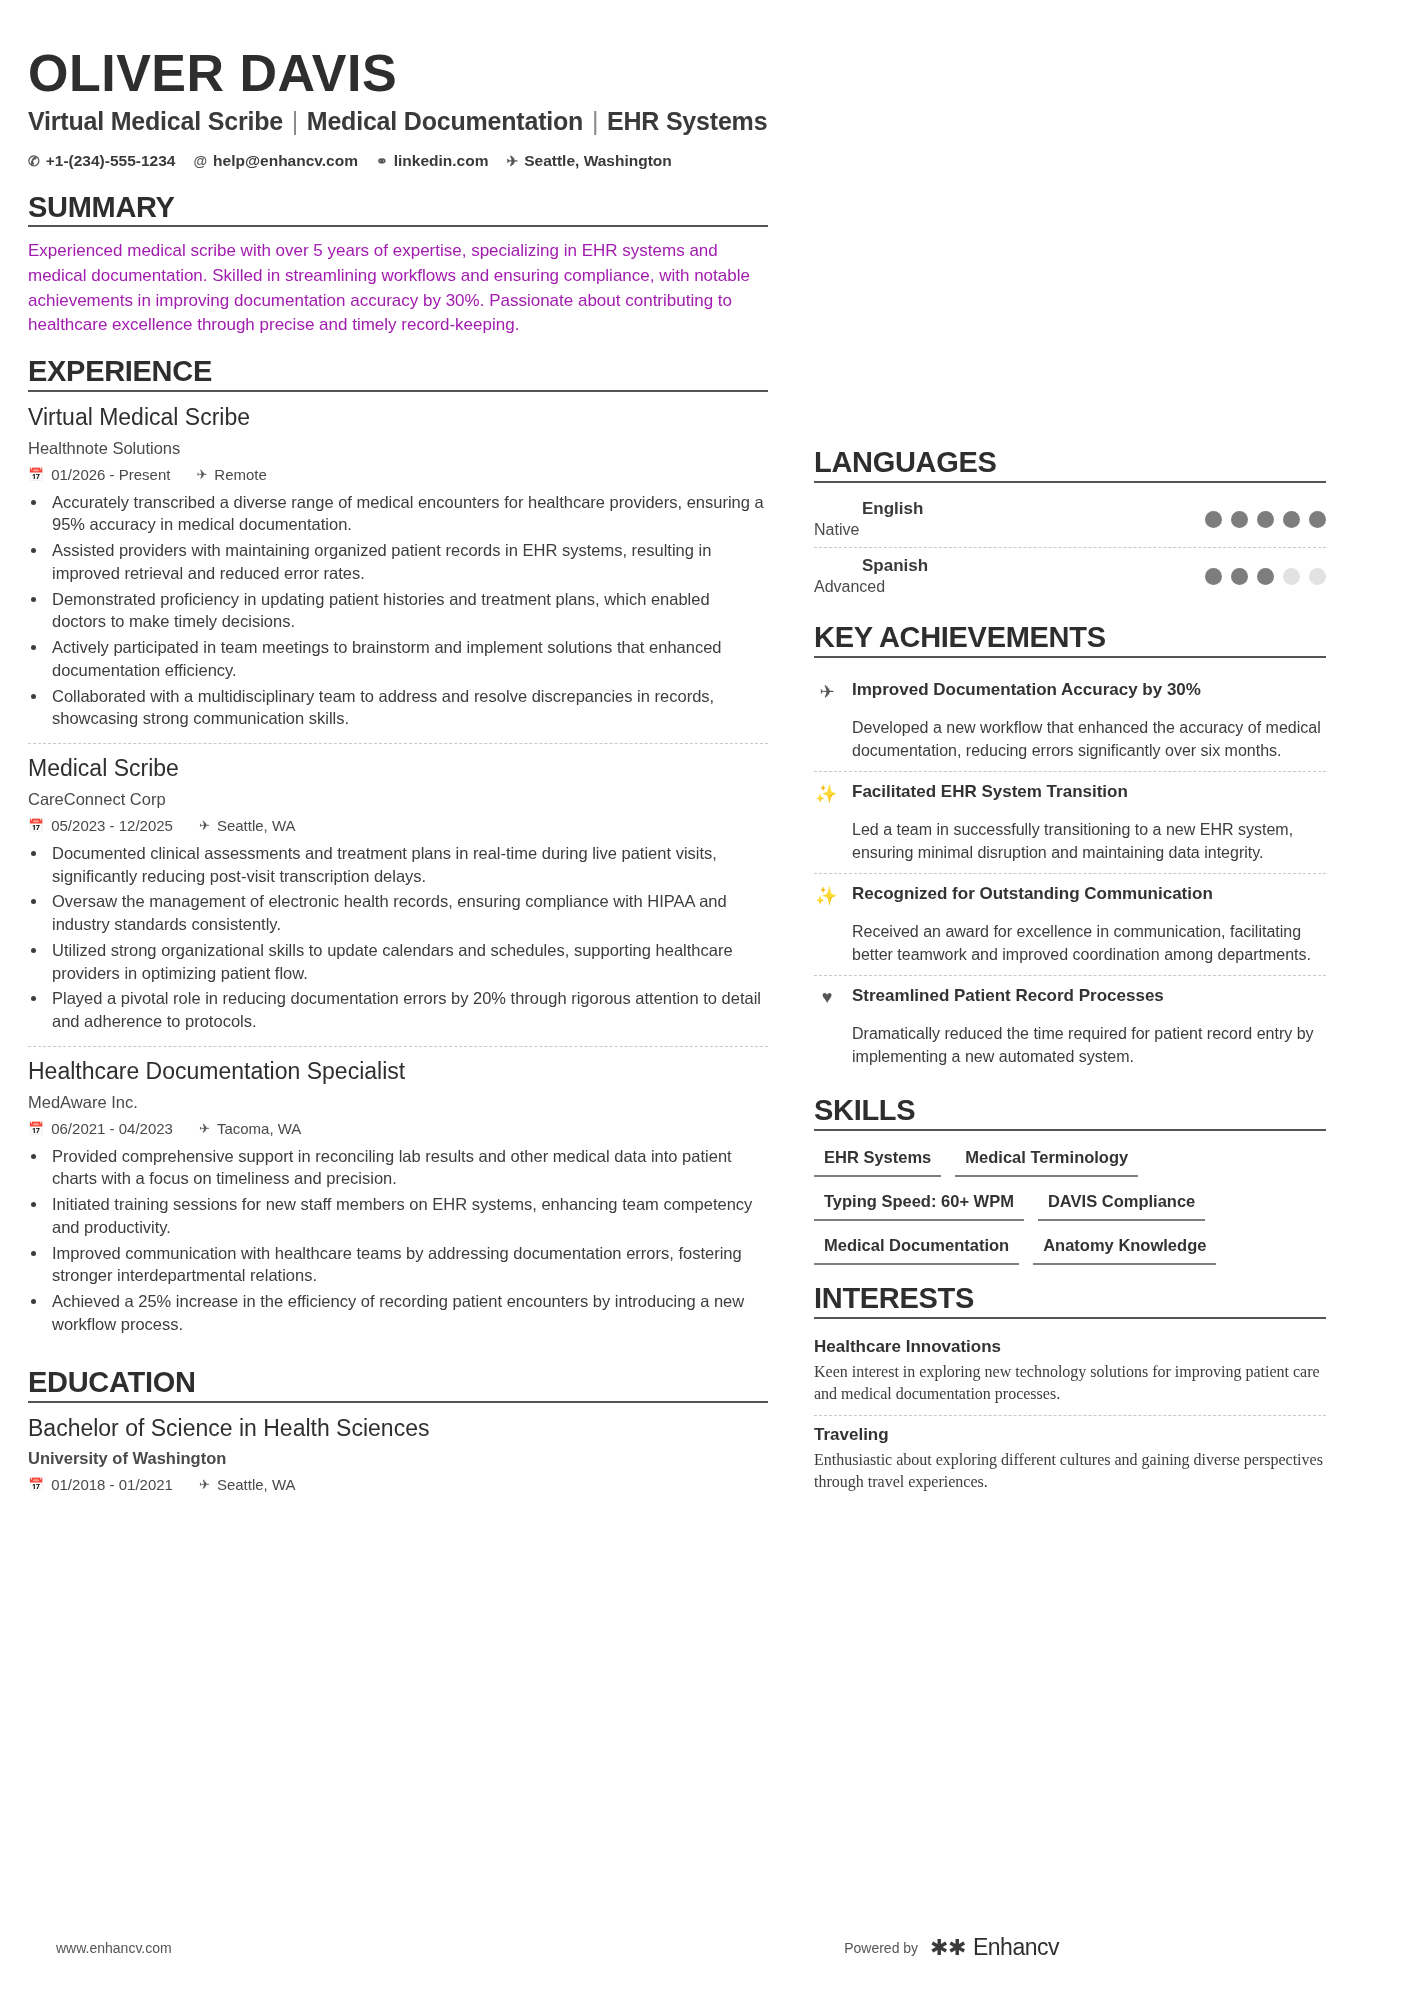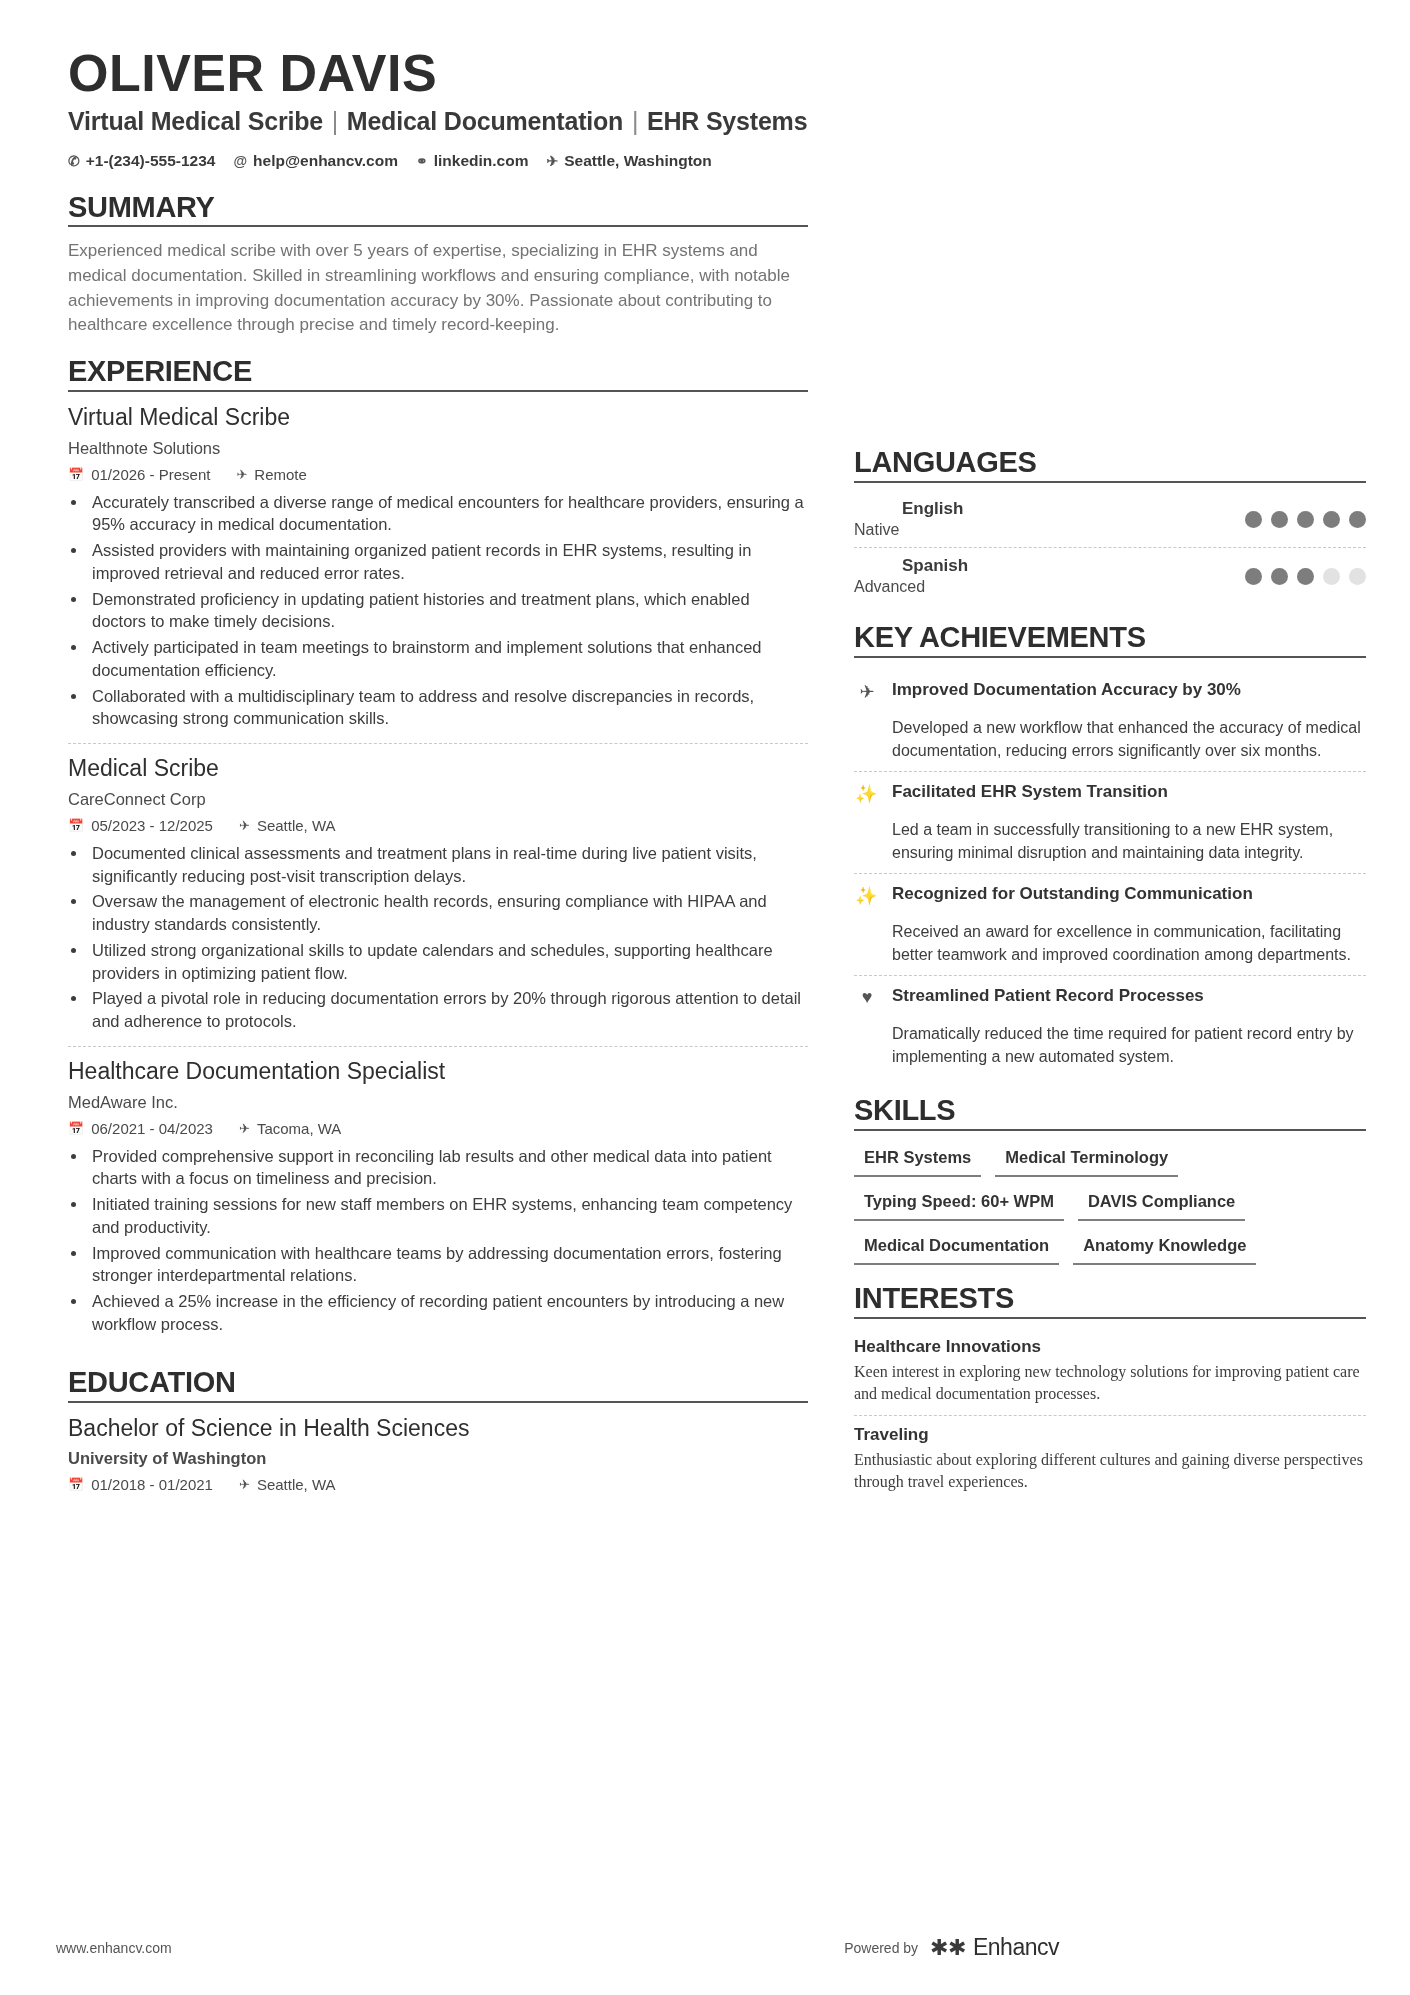--- a/index.html
+++ b/index.html
@@ -7,21 +7,21 @@
     width: 1410px;
     background: #ffffff;
     font-family: "Liberation Sans", sans-serif;
     color: #2b2b2b;
   }
   .page {
     width: 1115px;
     min-height: 1995px;
     background: #fff;
     position: relative;
-    padding: 46px 56px 0 68px;
+    padding: 46px 56px 0 28px;
   }
 
   
   .name {
     font-size: 52px;
     font-weight: bold;
     letter-spacing: 0.5px;
     color: #2e2e2e;
     line-height: 1.05;
   }
@@ -57,21 +57,21 @@
     color: #2e2e2e;
     letter-spacing: -0.3px;
     line-height: 1.1;
   }
   .sec-rule { border-bottom: 2px solid #555; margin-top: 2px; margin-bottom: 12px; }
   .section { margin-bottom: 18px; }
 
   p.summary {
     font-size: 17px;
     line-height: 1.45;
-    color: #737373;
+    color: #a21caf;
   }
 
   
   .job { padding-bottom: 10px; }
   .job + .job { border-top: 1px dashed #c9c9c9; padding-top: 11px; }
   .job-title { font-size: 23px; color: #2f2f2f; line-height: 1.2; }
   .job-company { font-size: 16.5px; font-weight: normal; color: #4a4a4a; margin-top: 7px; }
   .job-meta { display: flex; gap: 26px; align-items: center; margin-top: 8px; font-size: 15px; color: #4a4a4a; }
   .job-meta .mi { display: flex; align-items: center; gap: 7px; }
   .job-meta .ic { font-size: 13px; color: #555; }

